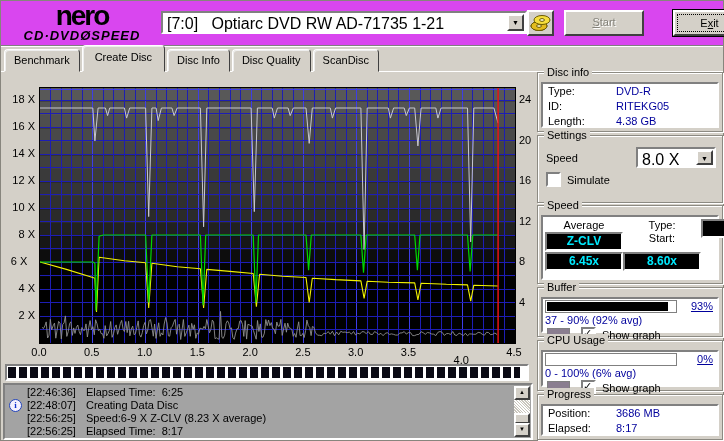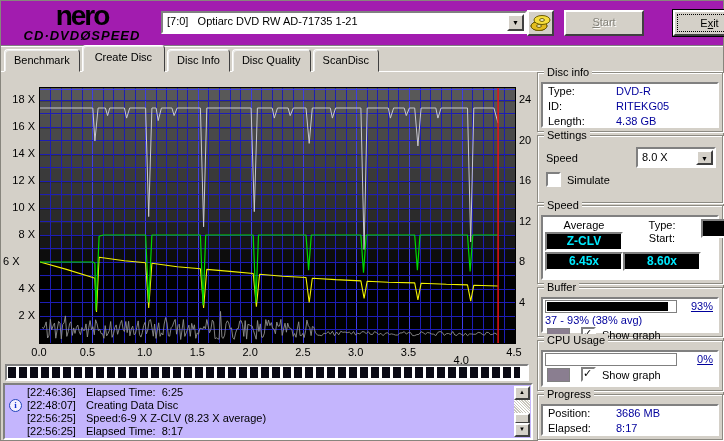--- a/index.html
+++ b/index.html
@@ -1,27 +1,27 @@
 <!DOCTYPE html>
 <html><head>
 <meta charset="utf-8">
 <style>
   html,body{margin:0;padding:0;}
   body{width:724px;height:441px;overflow:hidden;background:#d4d0c8;
        font-family:"Liberation Sans","DejaVu Sans",sans-serif;font-size:11px;color:#000;}
   #app{position:relative;width:724px;height:441px;box-sizing:border-box;border:1px solid #87857d;background:#d4d0c8;}
   
-  #topbar{position:absolute;left:0;top:0;width:100%;height:44px;background:#a21caf;
+  #topbar{position:absolute;left:0;top:0;width:100%;height:44px;background:#d946ef;
           box-shadow:0 1px 0 #808080,0 2px 0 #ffffff;}
   .logo{position:absolute;left:6px;top:1px;width:150px;text-align:center;line-height:1;}
   .logo .l1{font-size:28px;font-weight:900;letter-spacing:-2px;}
   .logo .l2{font-size:13px;font-weight:900;font-style:italic;letter-spacing:1px;margin-top:-1px;}
   .combo{position:absolute;background:#fff;border:2px solid;border-color:#808080 #fff #fff #808080;box-sizing:border-box;}
   #drive-combo{left:160px;top:10px;width:366px;height:23px;}
-  .combo .cval{position:absolute;left:4px;top:2px;right:20px;white-space:pre;overflow:hidden;font-size:11px;}
+  .combo .cval{position:absolute;left:4px;top:2px;right:20px;white-space:pre;overflow:hidden;font-size:16px;}
   .combo .cbtn{position:absolute;right:1px;top:1px;bottom:1px;width:17px;background:#d4d0c8;
                border:2px solid;border-color:#fff #404040 #404040 #fff;box-sizing:border-box;
                font-size:7px;text-align:center;line-height:13px;color:#000;}
   .btn{position:absolute;background:#d4d0c8;border:2px solid;border-color:#fff #404040 #404040 #fff;
        box-sizing:border-box;text-align:center;font-size:11px;cursor:default;}
   #eject-btn{left:526px;top:9px;width:27px;height:26px;}
   #start-btn{left:563px;top:9px;width:80px;height:26px;line-height:21px;color:#84827a;text-shadow:1px 1px 0 #fff;}
   #exit-btn{left:647px;top:8px;width:75px;height:28px;line-height:21px;border:1px solid #000;margin-left:24px;}
   #exit-btn .inner{position:absolute;left:0;top:0;right:0;bottom:0;border:2px solid;border-color:#fff #404040 #404040 #fff;
        outline:1px dotted #000;outline-offset:-5px;line-height:22px;}
@@ -37,21 +37,21 @@
   #chart-area{position:absolute;left:0;top:70px;width:536px;height:312px;}
   #plot{position:absolute;left:38px;top:16px;width:475px;height:255px;background:#000;border:1px solid #000;}
   #plot svg{display:block;}
   .tick{position:absolute;font-size:11px;color:#000;white-space:nowrap;}
   
   #burnbar{position:absolute;left:4px;top:363px;width:524px;height:17px;background:#fff;
            border:2px solid;border-color:#808080 #fff #fff #808080;box-sizing:border-box;}
   #burnfill{position:absolute;left:1px;top:1px;bottom:1px;
             background:repeating-linear-gradient(90deg,#0a0a14 0,#0a0a14 8px,#fff 8px,#fff 11px);}
   
-  #logbox{position:absolute;left:2px;top:382px;width:530px;height:57px;background:#c4b5fd;
+  #logbox{position:absolute;left:2px;top:382px;width:530px;height:57px;background:#a3a3a3;
           border:2px solid;border-color:#808080 #fff #fff #808080;box-sizing:border-box;}
   #logrows{position:absolute;left:0;top:1px;right:17px;bottom:0;overflow:hidden;}
   .logrow{position:relative;height:13px;line-height:13px;white-space:pre;padding-left:22px;}
   .logtime{display:inline-block;}
   .logtext{display:inline-block;margin-left:10px;}
   .loginfo{position:absolute;left:4px;top:0px;width:11px;height:11px;border-radius:50%;
            border:1px solid #2244bb;background:#f4f0ff;color:#1133cc;font-weight:bold;font-size:9px;
            line-height:11px;text-align:center;font-family:"Liberation Serif",serif;}
   .vscroll{position:absolute;right:1px;top:1px;bottom:1px;width:16px;
            background:repeating-linear-gradient(45deg,#ffffff 0,#ffffff 1px,#cac6bd 1px,#cac6bd 2px);}
@@ -227,31 +227,31 @@
           <path d="M0.0 174.0L52.8 174.0L54.9 175.3L55.9 222.6L59.1 148.3L63.3 147.0L105.6 147.0L108.7 214.5L111.9 147.0L160.4 147.0L163.1 217.2L165.7 147.0L213.2 147.0L215.9 214.5L218.5 147.0L266.0 147.0L268.6 182.1L271.3 147.0L320.9 147.0L323.5 184.8L326.2 147.0L374.7 147.0L377.4 182.1L380.0 147.0L427.5 147.0L430.1 183.4L432.8 147.0L458.1 147.0" fill="none" stroke="#00d800" stroke-width="1.2" stroke-linejoin="bevel"></path>
           <line x1="458.1" y1="0" x2="458.1" y2="255" stroke="#e81414" stroke-width="1.5"></line>
         </svg>
     </div>
   <div class="tick" style="left: 2px; top: 22px; width: 32px; text-align: right;">18 X</div>
       <div class="tick" style="left: 2px; top: 49px; width: 32px; text-align: right;">16 X</div>
       <div class="tick" style="left: 2px; top: 76px; width: 32px; text-align: right;">14 X</div>
       <div class="tick" style="left: 2px; top: 103px; width: 32px; text-align: right;">12 X</div>
       <div class="tick" style="left: 2px; top: 130px; width: 32px; text-align: right;">10 X</div>
       <div class="tick" style="left: 2px; top: 157px; width: 32px; text-align: right;">8 X</div>
-      <div class="tick" style="left: 2px; top: 184px; width: 32px; text-align: left;">6 X</div>
+      <div class="tick" style="left: 2px; top: 184px; width: 32px; text-align: center;">6 X</div>
       <div class="tick" style="left: 2px; top: 211px; width: 32px; text-align: right;">4 X</div>
       <div class="tick" style="left: 2px; top: 238px; width: 32px; text-align: right;">2 X</div>
       <div class="tick" style="left: 518px; top: 22px; width: 20px; text-align: left;">24</div>
       <div class="tick" style="left: 518px; top: 62.5px; width: 20px; text-align: left;">20</div>
       <div class="tick" style="left: 518px; top: 103px; width: 20px; text-align: left;">16</div>
       <div class="tick" style="left: 518px; top: 143.5px; width: 20px; text-align: left;">12</div>
       <div class="tick" style="left: 518px; top: 184px; width: 20px; text-align: left;">8</div>
       <div class="tick" style="left: 518px; top: 224.5px; width: 20px; text-align: left;">4</div>
       <div class="tick" style="left: 26px; top: 275px; width: 24px; text-align: center;">0.0</div>
-      <div class="tick" style="left: 78.7778px; top: 275px; width: 24px; text-align: left;">0.5</div>
+      <div class="tick" style="left: 78.7778px; top: 275px; width: 24px; text-align: center;">0.5</div>
       <div class="tick" style="left: 131.556px; top: 275px; width: 24px; text-align: center;">1.0</div>
       <div class="tick" style="left: 184.333px; top: 275px; width: 24px; text-align: center;">1.5</div>
       <div class="tick" style="left: 237.111px; top: 275px; width: 24px; text-align: center;">2.0</div>
       <div class="tick" style="left: 289.889px; top: 275px; width: 24px; text-align: center;">2.5</div>
       <div class="tick" style="left: 342.667px; top: 275px; width: 24px; text-align: center;">3.0</div>
       <div class="tick" style="left: 395.444px; top: 275px; width: 24px; text-align: center;">3.5</div>
       <div class="tick" style="left: 448.222px; top: 283px; width: 24px; text-align: center;">4.0</div>
       <div class="tick" style="left: 501px; top: 275px; width: 24px; text-align: center;">4.5</div>
     </div>
 
@@ -321,34 +321,35 @@
 
   <div class="group" style="left:536px;top:286px;width:186px;height:50px">
     <span class="legend">Buffer</span>
     <div class="pwhite">
       <div class="barrow">
         <span class="bartrack">
             <span class="barfill" style="width: 93%;"></span>
           </span>
         <span class="barpct navy">93%</span>
       </div>
-      <div class="rangetext navy">37 - 93% (38% avg)</div>
+      <div class="rangetext navy">37 - 90% (92% avg)</div>
       <div class="graphrow"><span class="swatch" style="background: rgb(138, 126, 144);"></span><span class="cbox on"></span><span class="cblab">Show graph</span></div>
     </div>
   </div>
 
   <div class="group" style="left:536px;top:339px;width:186px;height:51px">
     <span class="legend">CPU Usage</span>
     <div class="pwhite">
       <div class="barrow">
         <span class="bartrack">
             <span class="barfill" style="width: 0%;"></span>
           </span>
         <span class="barpct navy">0%</span>
       </div>
+      <div class="rangetext navy">0 - 100% (6% avg)</div>
       <div class="graphrow"><span class="swatch" style="background: rgb(138, 126, 144);"></span><span class="cbox on"></span><span class="cblab">Show graph</span></div>
     </div>
   </div>
 
   <div class="group" style="left:536px;top:393px;width:186px;height:46px">
     <span class="legend">Progress</span>
     <div class="pwhite">
       <div class="inforow">
           <span class="lab">Position:</span>
           <span class="val navy">3686 MB</span>

